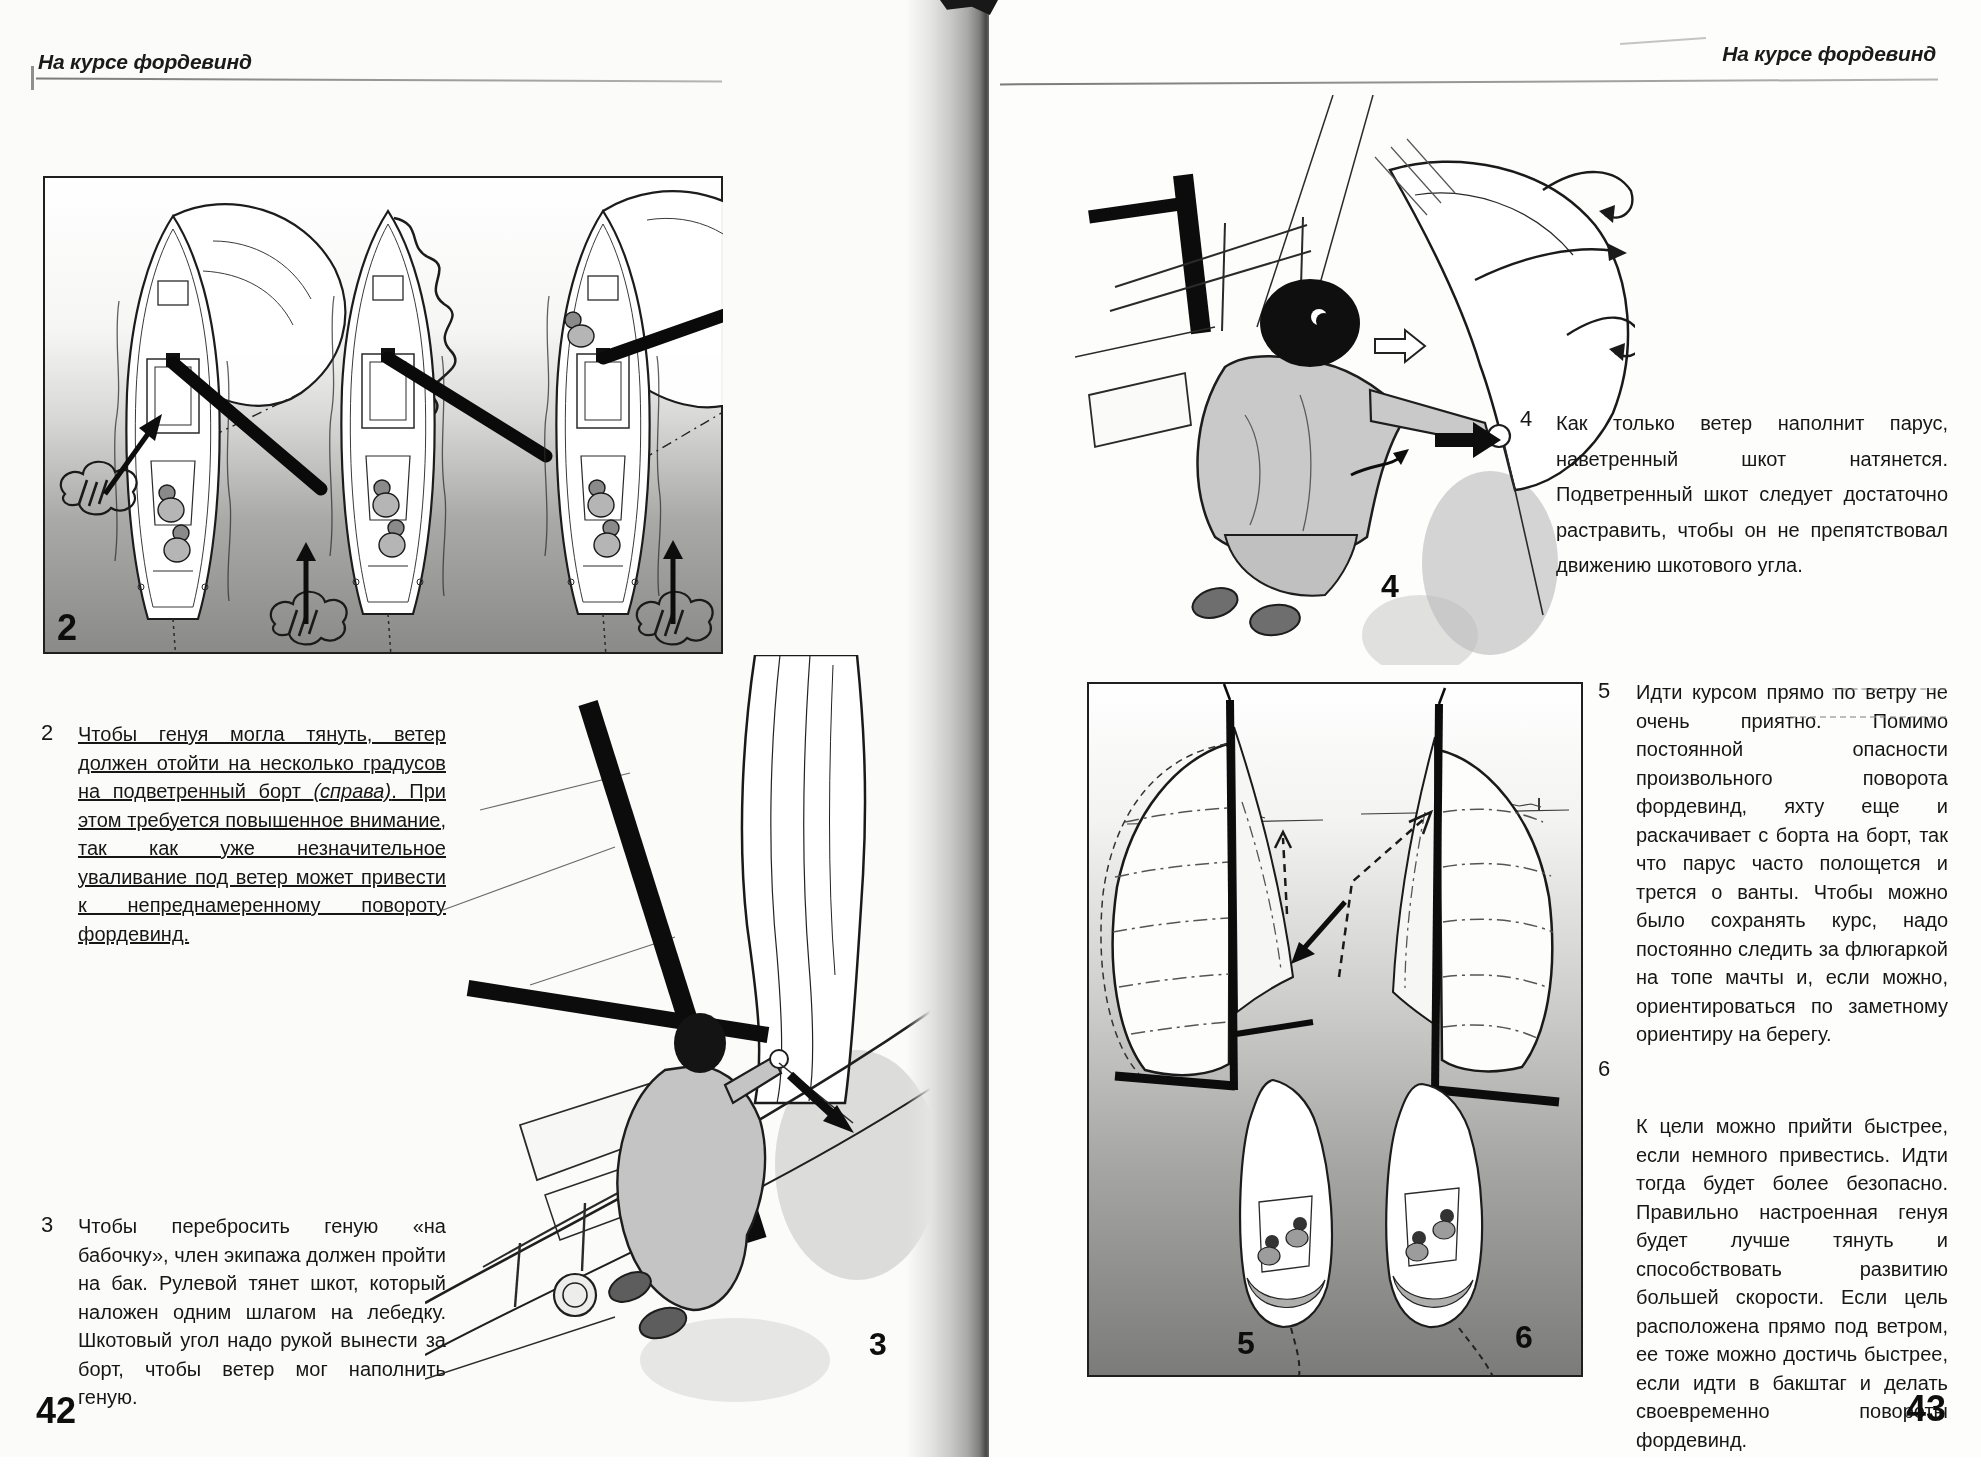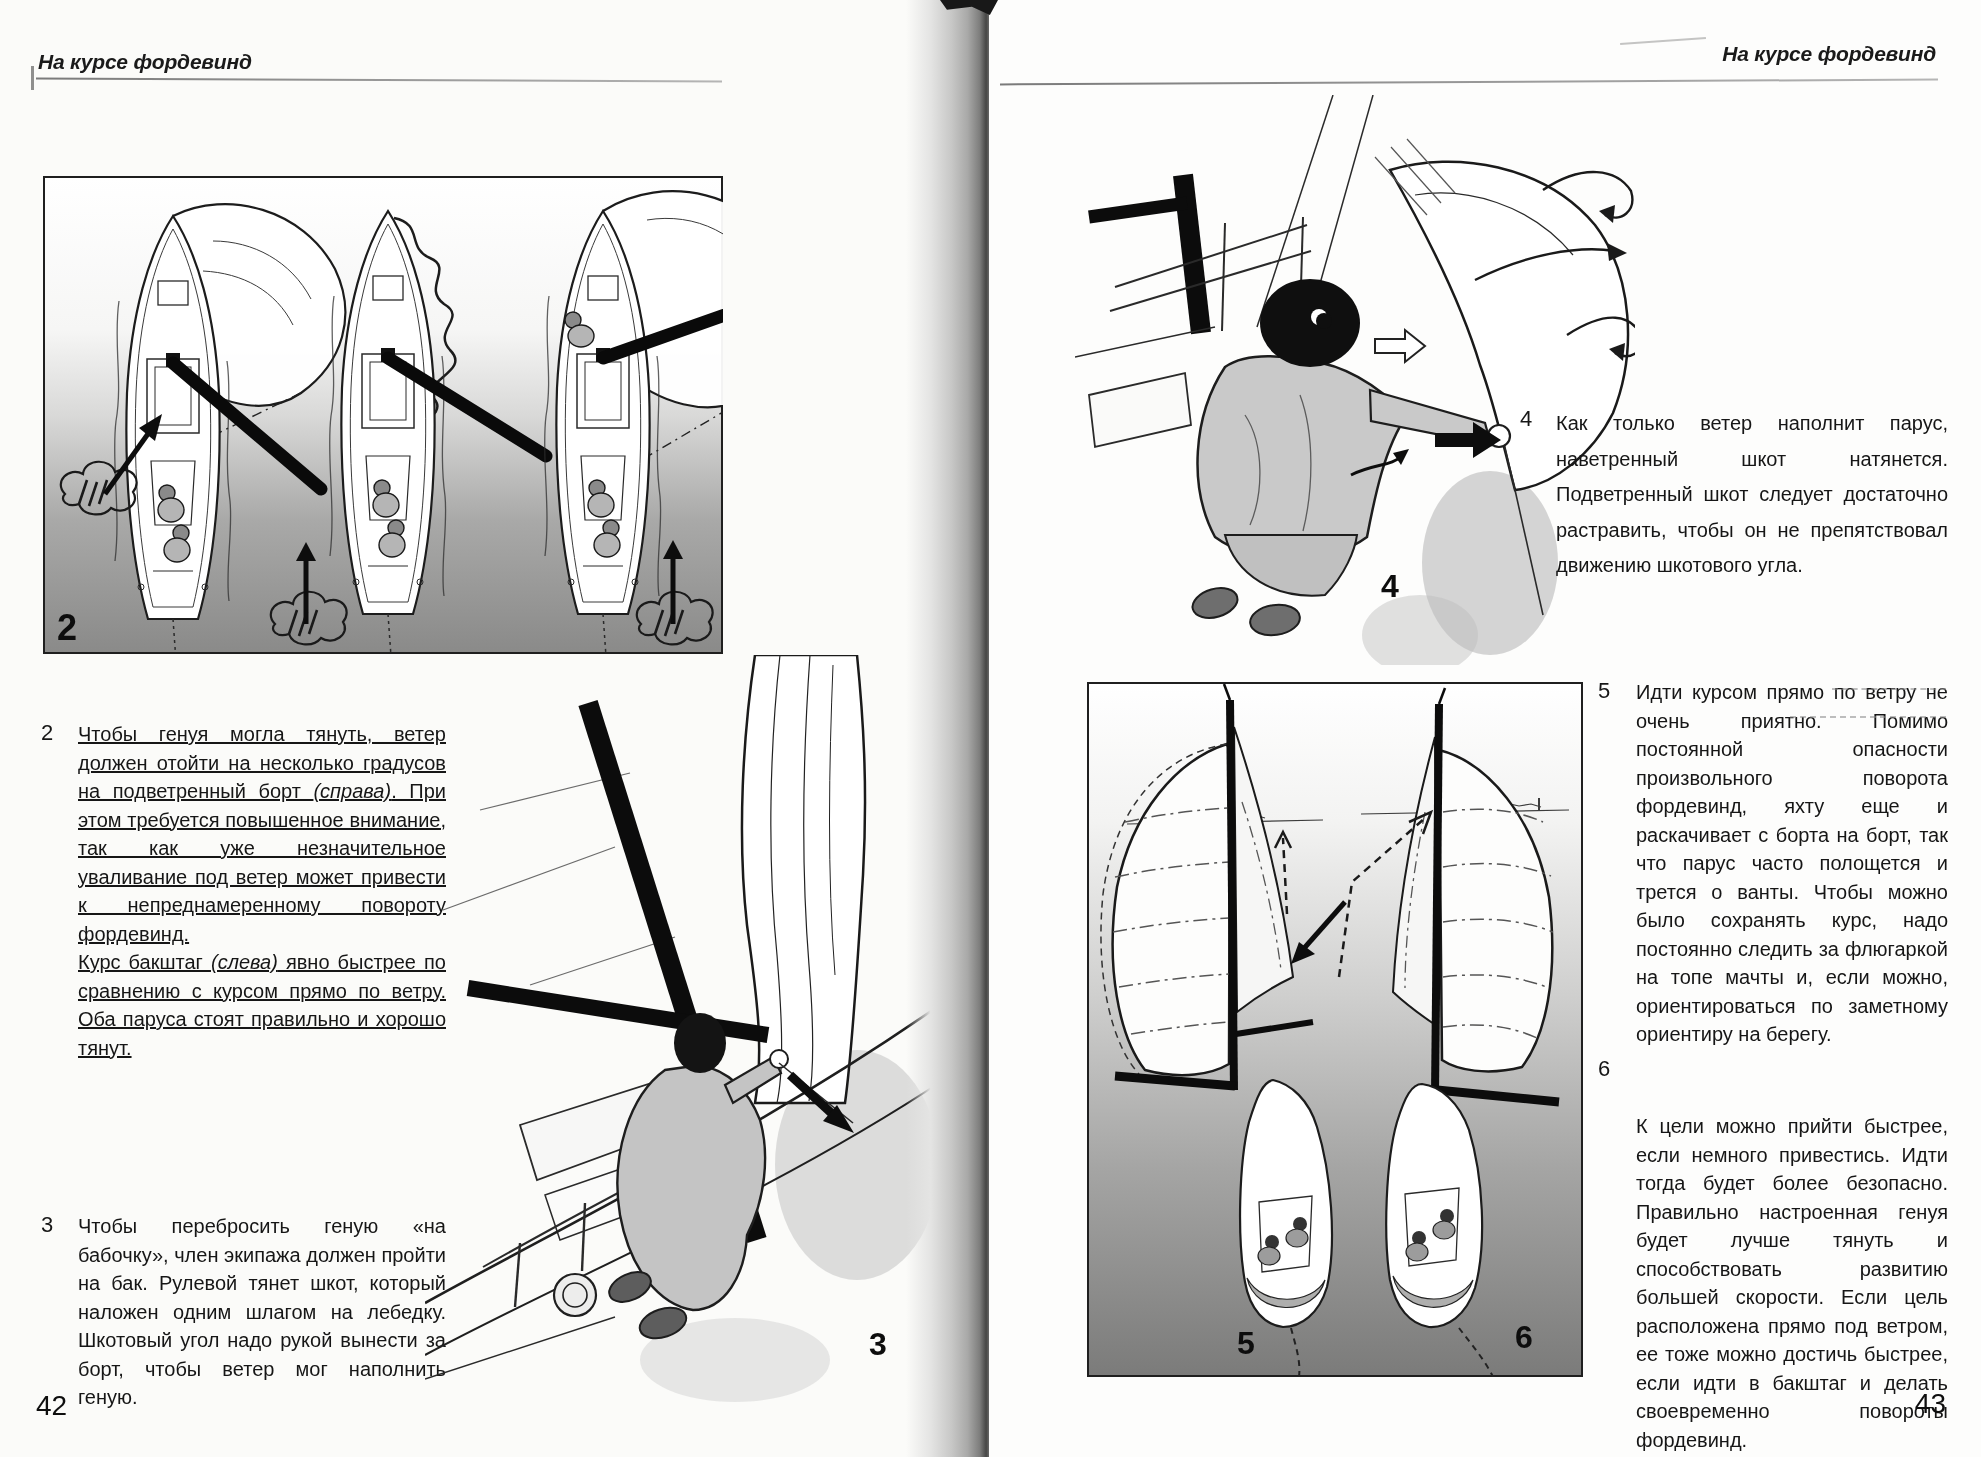--- a/index.html
+++ b/index.html
@@ -16,21 +16,21 @@
   .pnum{
     position:absolute;font-size:22px;color:#161616;width:30px;
   }
   .ptext{
     position:absolute;font-size:20px;line-height:28.5px;color:#161616;
     text-align:justify;
   }
   .ptext p{margin:0;}
   .ptext .it{font-style:italic;}
   .lh35 {line-height:35.5px;}
-  .pagenum{position:absolute;font-weight:normal;font-size:28px;color:#0e0e0e;}
+  .pagenum{position:absolute;font-weight:bold;font-size:36px;color:#0e0e0e;}
   .artifact{position:absolute;}
   svg{position:absolute;display:block;}
   svg text{font-family:"Liberation Sans",sans-serif;font-weight:bold;fill:#0d0d0d;}
   .scrib{stroke:#2e2e2e;fill:none;stroke-width:1.3;opacity:.75;}
 </style>
 </head>
 <body>
 
 <div id="canvas">
 
@@ -121,21 +121,20 @@
       <line x1="630" y1="448" x2="630" y2="376" stroke="#0d0d0d" stroke-width="5"></line>
       <polygon points="630,364 620,383 640,383" fill="#0d0d0d"></polygon>
     </g>
 
     <text x="14" y="464" font-size="36">2</text>
   </svg>
 
   <div class="pnum" style="left:41px;top:720px;">2</div>
   <div class="ptext" style="left:78px;top:720px;width:368px;text-decoration:underline;">
     <p><span>Чтобы генуя могла тянуть, ветер должен отойти на несколько градусов на подветренный борт </span><span class="it">(справа)</span><span>. При этом требуется повышенное внимание, так как уже незначительное уваливание под ветер может привести к непреднамеренному повороту фордевинд.</span></p>
-    <p><span>Курс бакштаг </span><span class="it">(слева)</span><span> явно быстрее по сравнению с курсом прямо по ветру. Оба паруса стоят правильно и хорошо тянут.</span></p>
   </div>
 
   <div class="pnum" style="left:41px;top:1212px;">3</div>
   <div class="ptext" style="left:78px;top:1212px;width:368px;">Чтобы перебросить геную «на бабочку», член экипажа должен пройти на бак. Рулевой тянет шкот, который наложен одним шлагом на лебедку. Шкотовый угол надо рукой вынести за борт, чтобы ветер мог наполнить геную.</div>
 
   <div class="pagenum" style="left:36px;top:1390px;">42</div>
 
   <svg style="left:425px;top:655px;" width="520" height="758" viewBox="0 0 520 758">
     <ellipse cx="432" cy="510" rx="82" ry="115" fill="#bdbdbd" opacity="0.5"></ellipse>
     <ellipse cx="310" cy="705" rx="95" ry="42" fill="#c9c9c9" opacity="0.4"></ellipse>

